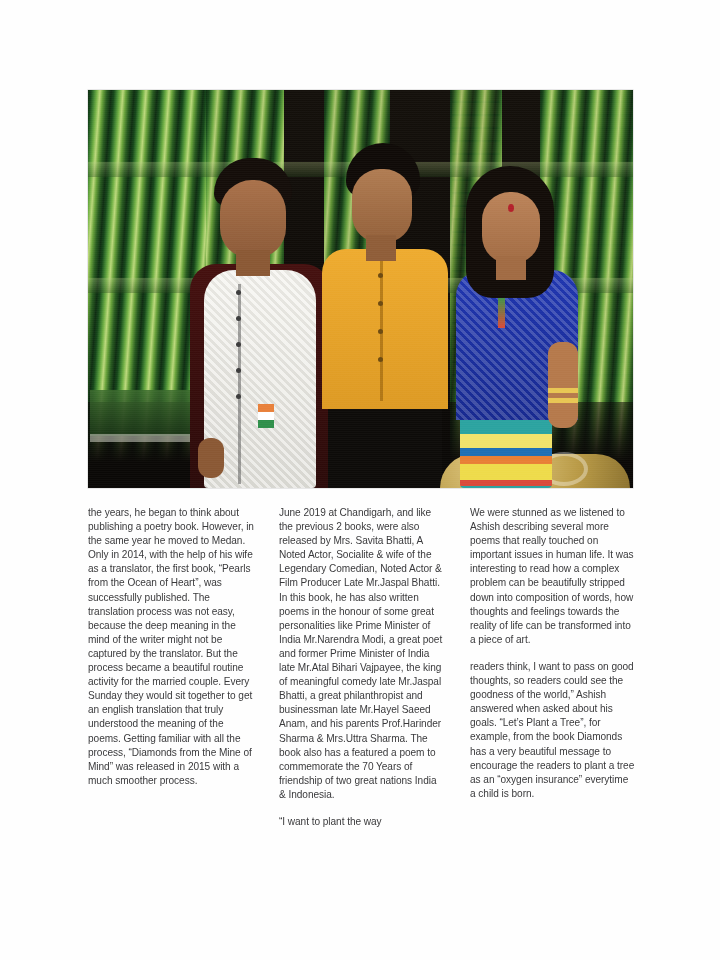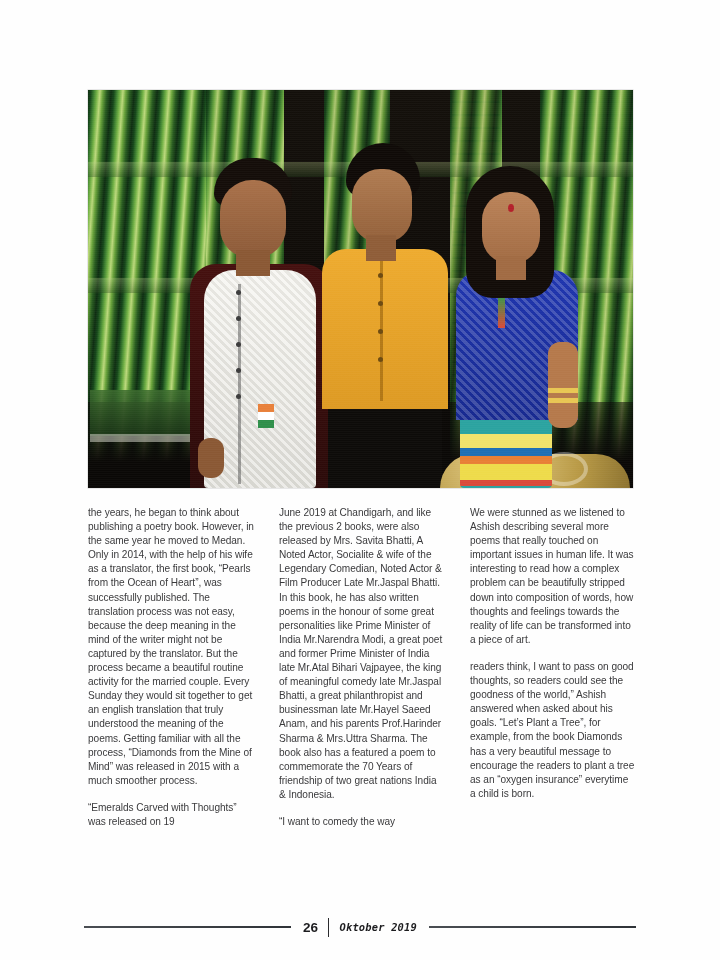--- a/index.html
+++ b/index.html
@@ -365,37 +365,27 @@
       </div>
 
       <div class="photo-grain"></div>
     </div>
   </div>
 
   <div class="columns">
     <div class="col">
       <p>the years, he began to think about publishing
 a poetry book. However, in the same year he moved to Medan. Only in 2014, with the help of his wife as a translator, the first book, “Pearls from the Ocean of Heart”, was successfully published. The translation process was not easy, because the deep meaning in the mind of the writer might not be captured by the translator. But the process became a beautiful routine activity for the married couple. Every Sunday they would sit together to get an english translation that truly understood the meaning of the poems. Getting familiar with all the process, “Diamonds from the Mine of Mind” was released in 2015 with a much smoother process.</p>
-      <p>“Emeralds Carved with Thoughts” was released on 19</p>
     </div>
     <div class="col">
       <p>June 2019 at Chandigarh, and like the previous 2 books, were also released by Mrs. Savita Bhatti,  A Noted Actor, Socialite &amp; wife of the Legendary Comedian, Noted Actor &amp; Film Producer Late Mr.Jaspal Bhatti. In this book, he has also written poems in the honour of some great personalities
 like Prime Minister of India Mr.Narendra Modi, a great poet and former Prime Minister of India late Mr.Atal Bihari Vajpayee, the king of meaningful comedy late Mr.Jaspal Bhatti,  a great philanthropist and businessman late Mr.Hayel Saeed Anam,
 and his parents Prof.Harinder Sharma &amp; Mrs.Uttra Sharma. The book also has a featured a poem to commemorate the 70 Years of friendship of two great nations India &amp; Indonesia.</p>
-      <p>“I want to comedy the way</p>
+      <p>“I want to plant the way</p>
     </div>
     <div class="col">
       <p>We were stunned as we listened to Ashish describing several more poems that really touched on important issues in human life. It was interesting to read how a complex problem can be beautifully stripped down into composition of words, how thoughts and feelings towards the reality of life can be transformed into a piece of art.</p>
       <p>readers think, I want to pass on good thoughts, so readers could see the goodness of the world,” Ashish answered when asked about his goals. “Let’s Plant a Tree”, for example, from the book Diamonds  has a very beautiful message  to encourage the readers to plant a tree as an “oxygen insurance” everytime a child is born.</p>
     </div>
   </div>
 
-  <div class="footer">
-    <div class="footer-rule"></div>
-    <div class="footer-center">
-      <span class="footer-page">26</span>
-      <span class="footer-divider"></span>
-      <span class="footer-date">Oktober 2019</span>
-    </div>
-    <div class="footer-rule"></div>
-  </div>
 
 </div>
 
 </body></html>

